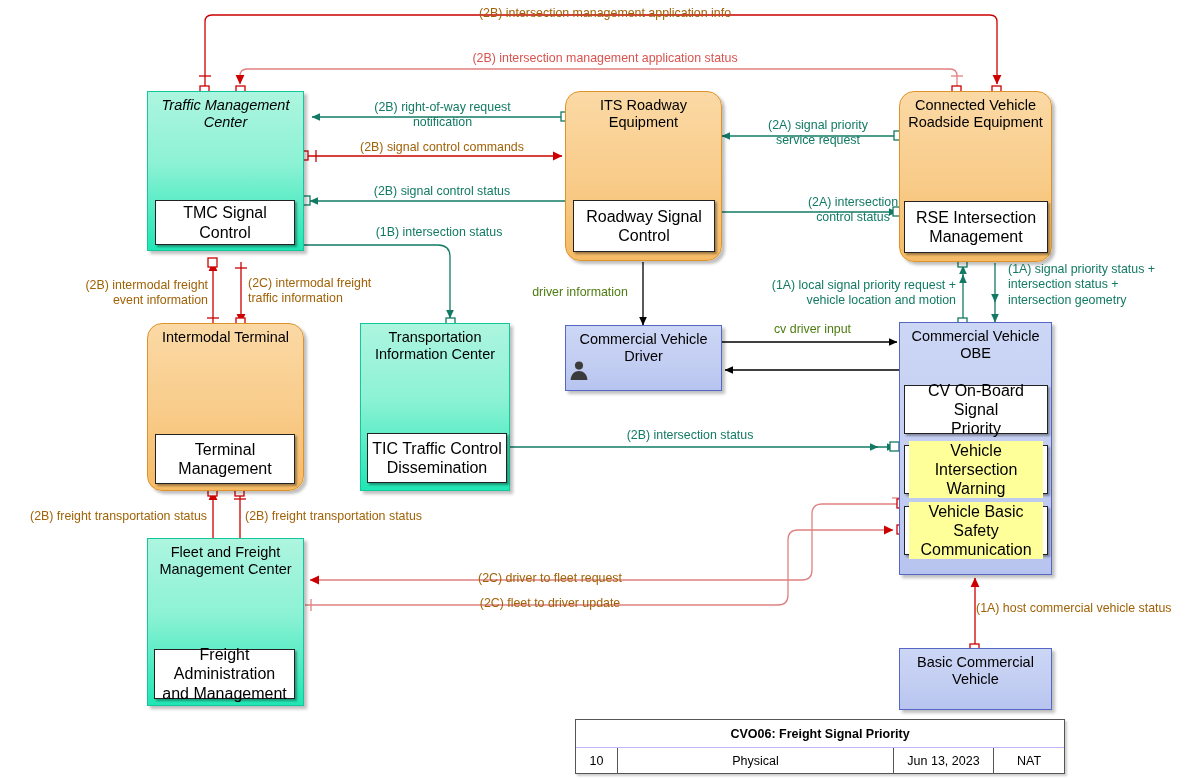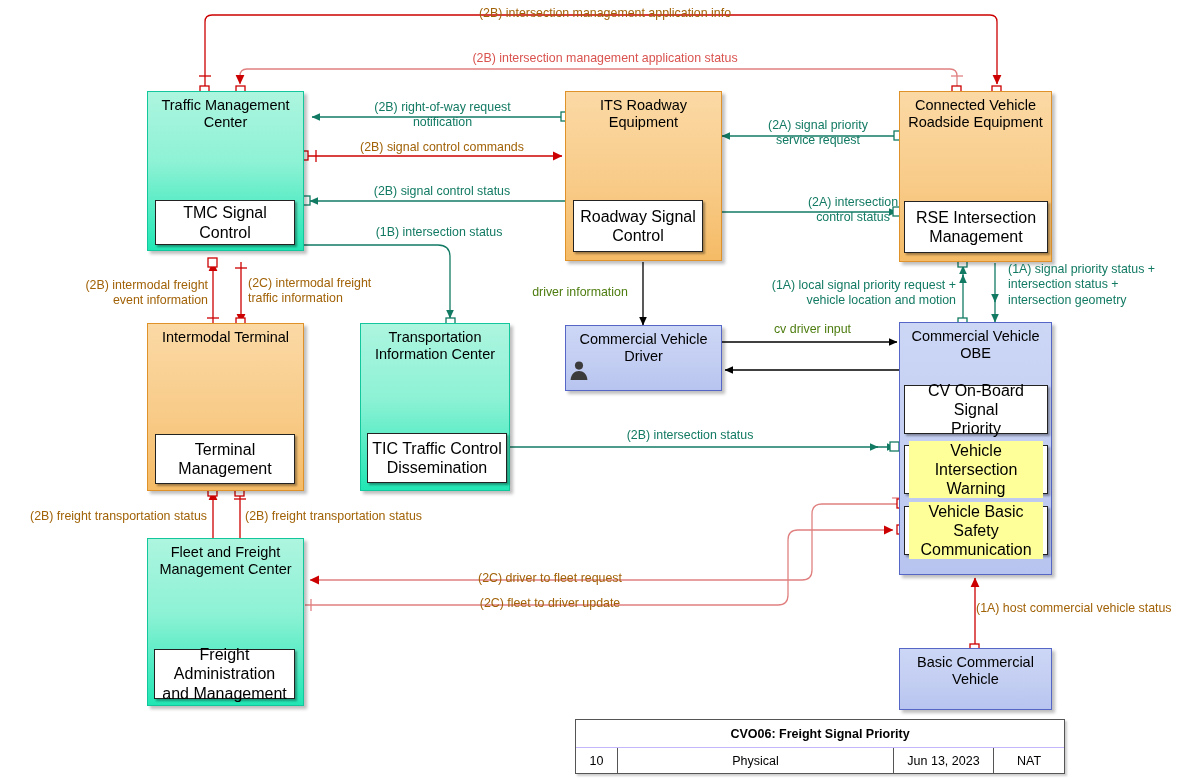--- a/index.html
+++ b/index.html
@@ -7,21 +7,21 @@
   #stage{position:relative;width:1204px;height:779px;overflow:hidden;}
   svg#wires{position:absolute;left:0;top:0;width:1204px;height:779px;}
 
   .node{position:absolute;box-sizing:border-box;border:1px solid #333;
         box-shadow:3px 3px 3px rgba(0,0,0,.25);}
   .node .title{text-align:center;font-size:14.5px;line-height:1.18;color:#000;
         padding-top:5px;padding-left:3px;padding-right:3px;}
   .teal{background:linear-gradient(180deg,#adf5df 0%,#8df2d5 45%,#21e6b4 100%);
         border-color:#12c79b;}
   .orange{background:linear-gradient(180deg,#fbd9a5 0%,#f8cb88 55%,#f5bb66 100%);
-        border-color:#e0922a;}
+        border-color:#e0922a;border-radius:15px;}
   .blue{background:linear-gradient(180deg,#ccd6f5 0%,#c2cdf2 60%,#b7c4ef 100%);
         border-color:#5566c7;}
 
   .sub{position:absolute;box-sizing:border-box;background:#fff;border:1.5px solid #222;
        box-shadow:2px 2px 2px rgba(0,0,0,.35);
        display:flex;align-items:center;justify-content:center;text-align:center;
        font-size:16px;line-height:1.2;color:#000;padding:2px 4px;}
   .sub.hl > span{background:#ffff99;display:inline-block;padding:0 2px;}
 
   .lbl{position:absolute;font-size:12.4px;line-height:1.24;color:#000;white-space:pre;}
@@ -149,32 +149,32 @@
       <rect x="236" y="86" width="9" height="9" fill="#fff" stroke="#cc0000" stroke-width="1.3"></rect>
       <rect x="952" y="86" width="9" height="9" fill="#fff" stroke="#cc0000" stroke-width="1.3"></rect>
       <rect x="992" y="86" width="9" height="9" fill="#fff" stroke="#cc0000" stroke-width="1.3"></rect>
       <rect x="897" y="499" width="9" height="9" fill="#fff" stroke="#cc0000" stroke-width="1.3"></rect>
       <rect x="897" y="525" width="9" height="9" fill="#fff" stroke="#cc0000" stroke-width="1.3"></rect>
       <rect x="970" y="644" width="9" height="9" fill="#fff" stroke="#cc0000" stroke-width="1.3"></rect>
     </g>
   </svg>
 
   <div class="node teal" style="left:147px;top:91px;width:157px;height:160px;">
-    <div class="title" style="white-space:pre-line;">Traffic Management
+    <div class="title" style="white-space:pre-line;font-style:italic;">Traffic Management
 Center</div>
   </div>
   <div class="sub" style="left:155px;top:200px;width:140px;height:45px;">
     <span style="white-space:pre-line;">TMC Signal Control</span>
   </div>
 
   <div class="node orange" style="left:565px;top:91px;width:157px;height:170px;">
     <div class="title" style="white-space:pre-line;">ITS Roadway
 Equipment</div>
   </div>
-  <div class="sub" style="left:573px;top:200px;width:130px;height:52px;">
+  <div class="sub" style="left:573px;top:200px;width:142px;height:52px;">
     <span style="white-space:pre-line;">Roadway Signal
 Control</span>
   </div>
 
   <div class="node orange" style="left:899px;top:91px;width:153px;height:171px;">
     <div class="title" style="white-space:pre-line;">Connected Vehicle
 Roadside Equipment</div>
   </div>
   <div class="sub" style="left:904px;top:201px;width:144px;height:52px;">
     <span style="white-space:pre-line;">RSE Intersection

